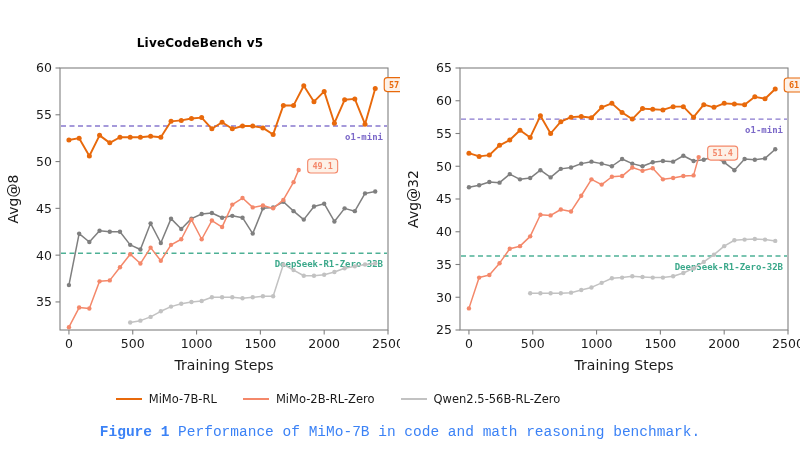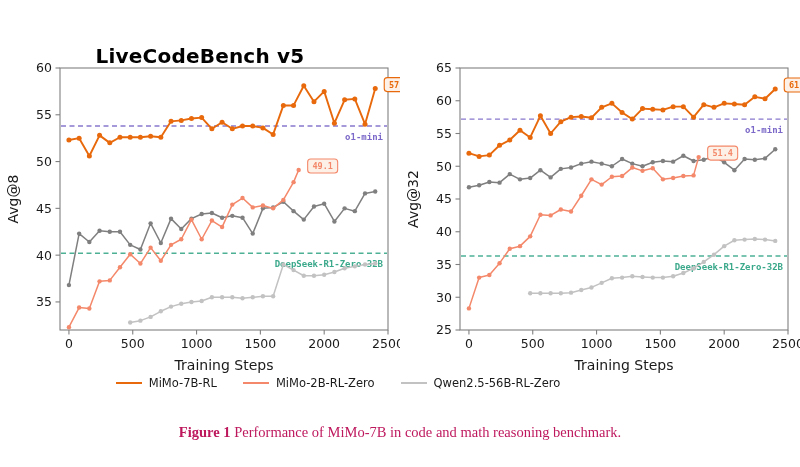--- a/index.html
+++ b/index.html
@@ -37,42 +37,41 @@
   }
   .panel-left  { left: 0px; }
   .panel-right { left: 400px; }
 
   .panel-title {
     position: absolute;
     top: 36px;
     left: 0;
     width: 400px;
     text-align: center;
-    font-size: 20px;
+    font-size: 12px;
     font-weight: bold;
     font-family: "DejaVu Sans", sans-serif;
     letter-spacing: 0.2px;
     color: #000;
-    margin-top: 8px;
   }
 
   .plot-svg {
     position: absolute;
     left: 0;
     top: 0;
   }
 
   .legend {
     position: absolute;
     left: 0;
     top: 376px;
     width: 676px;
     height: 30px;
     display: flex;
-    align-items: flex-start;
+    align-items: flex-end;
     justify-content: center;
     gap: 26px;
   }
   .legend-item {
     display: flex;
     align-items: center;
     gap: 7px;
     font-size: 11.5px;
     color: #1a1a1a;
     font-family: "DejaVu Sans", sans-serif;
@@ -84,23 +83,23 @@
     height: 0;
     border-top-width: 2.4px;
     border-top-style: solid;
   }
   .caption {
     position: absolute;
     left: 0;
     top: 424px;
     width: 800px;
     text-align: center;
-    font-family: Liberation Serif, serif;
+    font-family: Liberation Mono, monospace;
     font-size: 14.5px;
-    color: #be185d;
+    color: #3b82f6;
   }
   .caption b { font-weight: bold; }
   .caption .cap-text { font-weight: normal; }
 </style>
 </head>
 <body>
 
 <div id="figure">
 
   <div class="panels">

